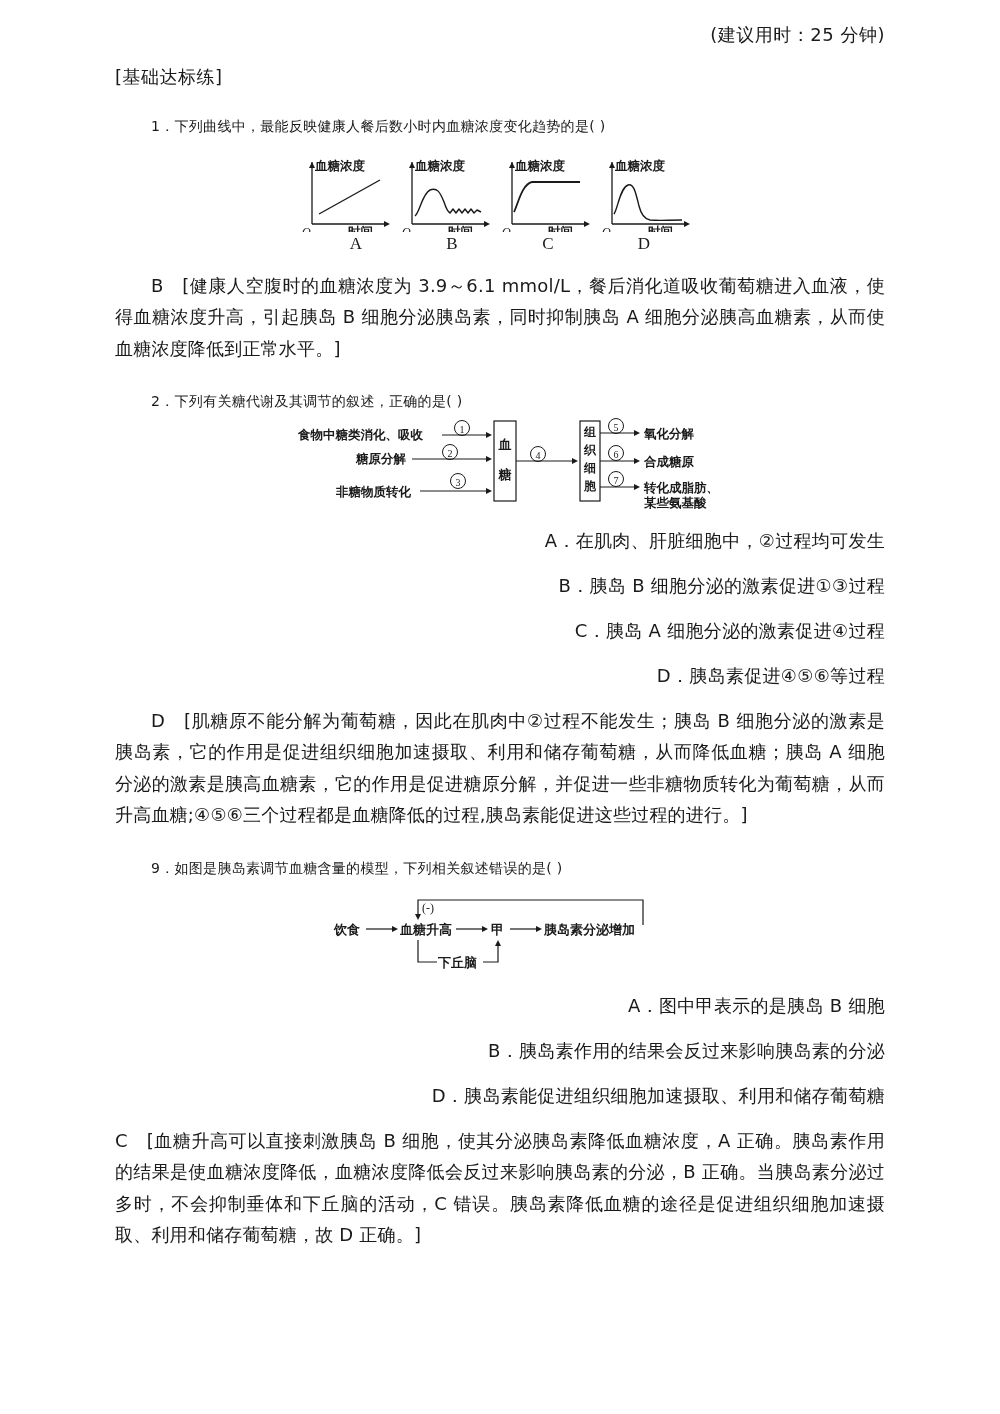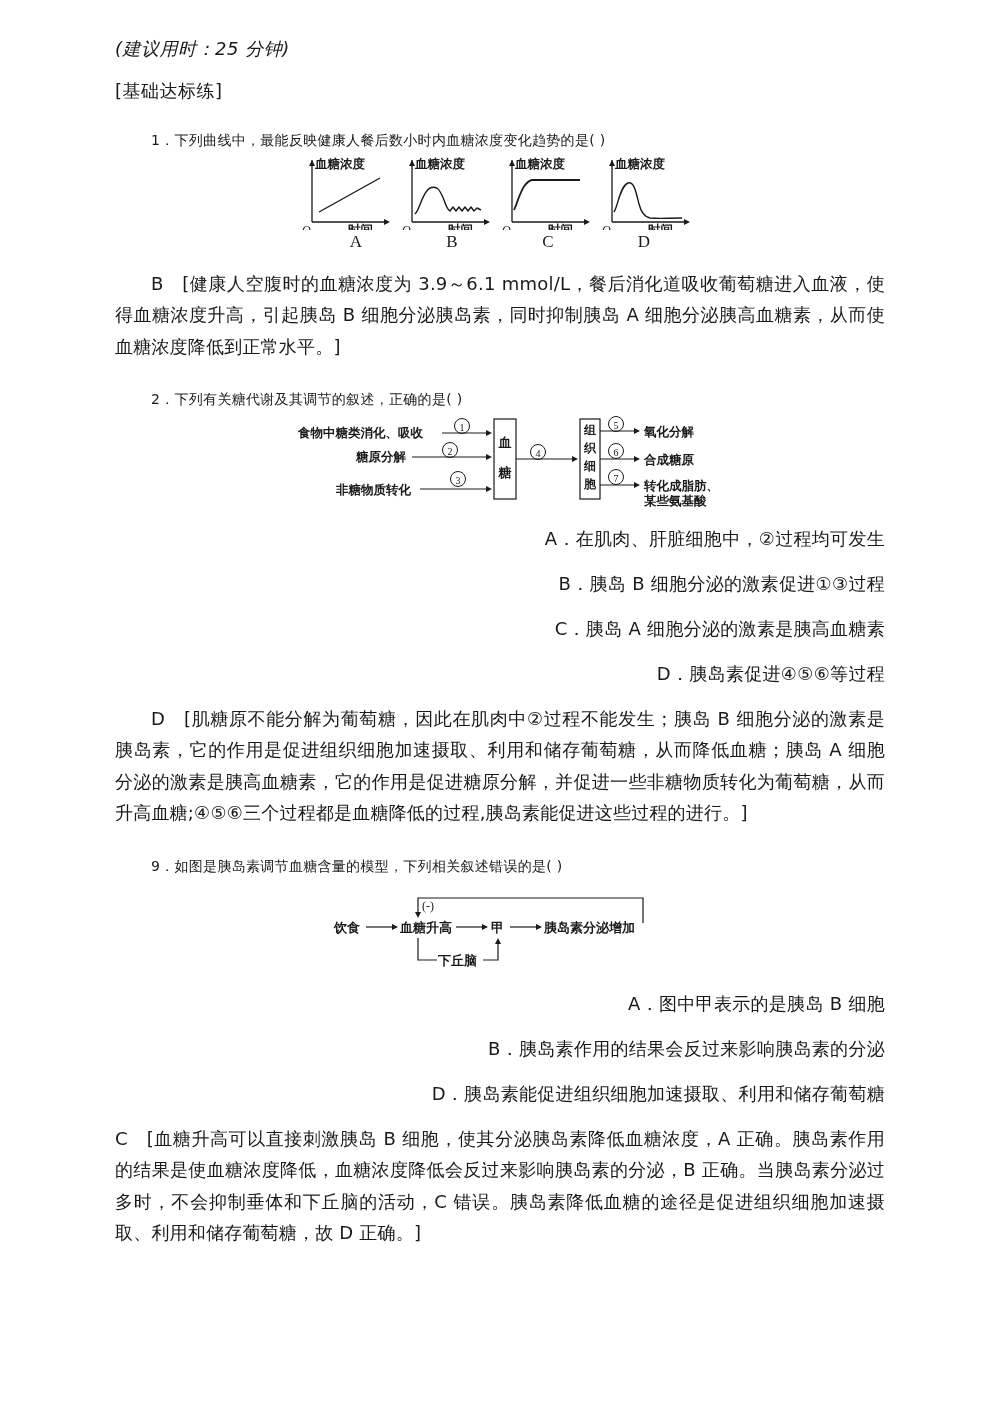--- a/index.html
+++ b/index.html
@@ -17,25 +17,24 @@
   .doc-title {
     text-align:center;
     font-size:27px;
     font-weight:bold;
     letter-spacing:1px;
     margin-top:118px;
     margin-bottom:0;
     line-height:1.2;
   }
   .subtitle {
-    text-align:left;
-    font-size:18px;
-    margin-top:37px;
+    text-align:right;
+    font-size:18px;
+    margin-top:23px;
     letter-spacing:0.5px;
-    font-style:italic;
   }
   .section-tag {
     font-size:18px;
     margin-top:18px;
     letter-spacing:0.5px;
   }
 
   .q-stem {
     font-size:14px;
     line-height:1.55;
@@ -56,21 +55,21 @@
     line-height:1.75;
     margin-top:16px;
     text-align:justify;
     text-indent:36px;
     letter-spacing:0.2px;
   }
   .explain.flush { text-indent:0; }
 
   
   .fig-curves {
-    margin-top:0;
+    margin-top:16px;
     display:flex;
     justify-content:center;
     gap:4px;
   }
   .curve-cell { width:96px; }
   .curve-cell svg { display:block; }
   .curve-labels {
     display:flex;
     justify-content:center;
     margin-top:2px;
@@ -224,21 +223,21 @@
 
       <text x="354" y="21" font-size="12.5" font-weight="bold">氧化分解</text>
       <text x="354" y="49" font-size="12.5" font-weight="bold">合成糖原</text>
       <text x="354" y="75" font-size="12.5" font-weight="bold">转化成脂肪、</text>
       <text x="354" y="90" font-size="12.5" font-weight="bold">某些氨基酸</text>
     </svg>
   </div>
 
   <div class="opt cjk">A．在肌肉、肝脏细胞中，②过程均可发生</div>
   <div class="opt cjk">B．胰岛 B 细胞分泌的激素促进①③过程</div>
-  <div class="opt cjk">C．胰岛 A 细胞分泌的激素是胰高血糖素</div>
+  <div class="opt cjk">C．胰岛 A 细胞分泌的激素促进④过程</div>
   <div class="opt cjk">D．胰岛素促进④⑤⑥等过程</div>
 
   <div class="explain cjk"><span>D</span>&nbsp;&nbsp;&nbsp;<span>[肌糖原不能分解为葡萄糖，因此在肌肉中②过程不能发生；胰岛 B 细胞分泌的激素是胰岛素，它的作用是促进组织细胞加速摄取、利用和储存葡萄糖，从而降低血糖；胰岛 A 细胞分泌的激素是胰高血糖素，它的作用是促进糖原分解，并促进一些非糖物质转化为葡萄糖，从而升高血糖;④⑤⑥三个过程都是血糖降低的过程,胰岛素能促进这些过程的进行。]</span></div>
 
   <div class="q-stem cjk">9．如图是胰岛素调节血糖含量的模型，下列相关叙述错误的是(      )</div>
 
   <div class="fig-model">
     <svg width="340" height="80" viewBox="0 0 340 80" font-family="DejaVu Sans, sans-serif">
 
       <text x="4" y="40" font-size="13" font-weight="bold">饮食</text>

